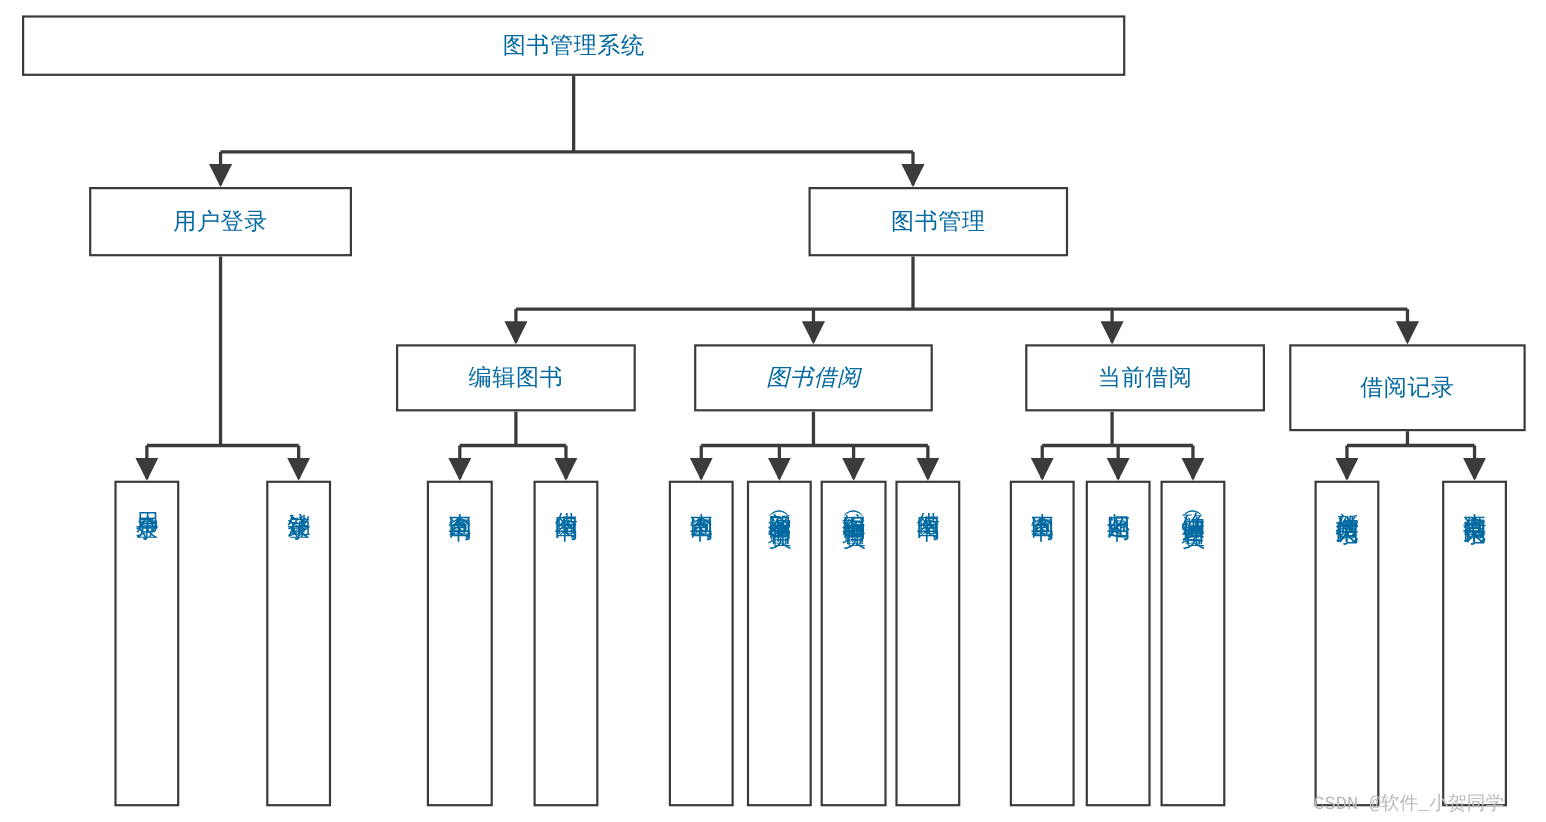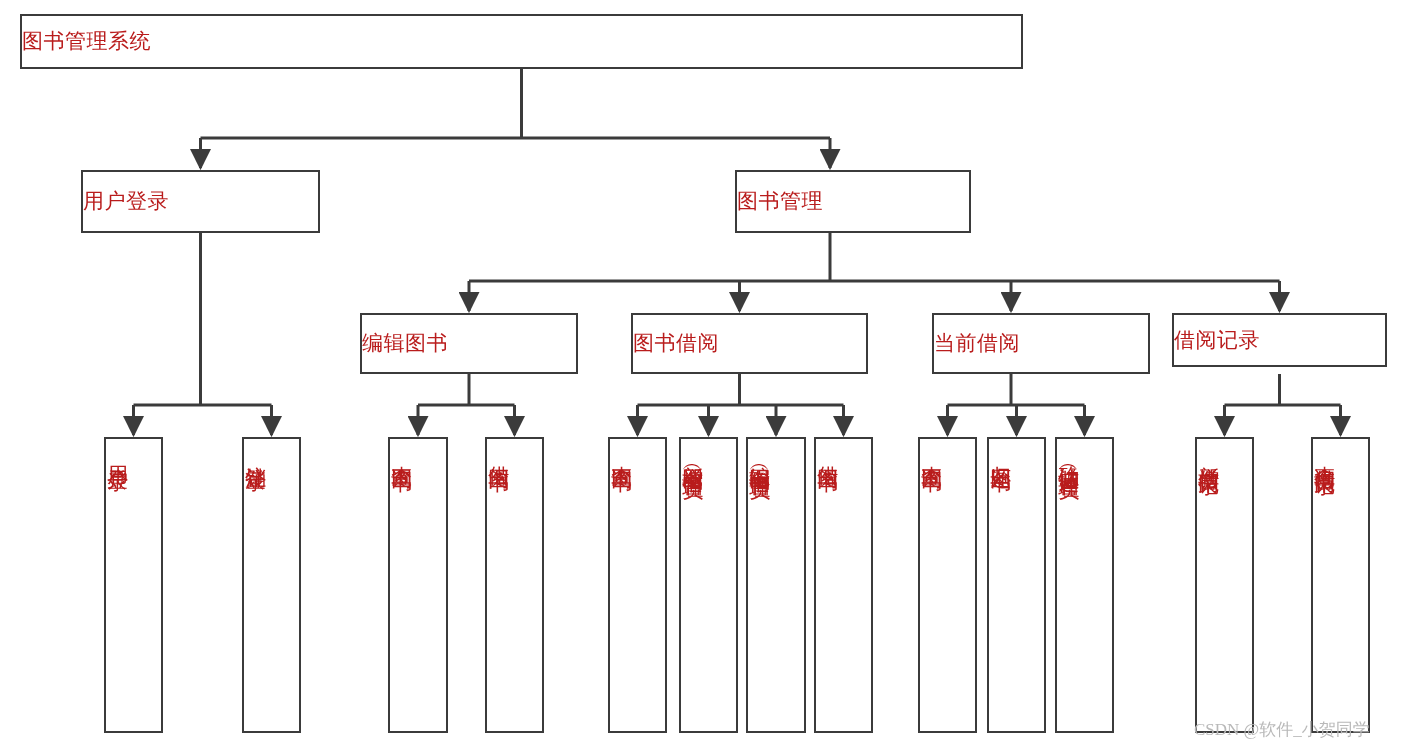--- a/index.html
+++ b/index.html
@@ -25,21 +25,22 @@
     height: 747px;
     pointer-events: none;
   }
   .node {
     position: absolute;
     box-sizing: border-box;
     background: #ffffff;
     border: 2px solid #3b3b3b;
     display: flex;
     align-items: center;
-    color: #b91c1c;
+    justify-content: center;
+    color: #0369a1;
     z-index: 2;
   }
   .node .label {
     line-height: 1.08;
     text-align: center;
     letter-spacing: 0.5px;
   }
   .node.horiz .label {
     writing-mode: horizontal-tb;
     font-size: 21px;
@@ -53,21 +54,21 @@
     text-orientation: upright;
     font-size: 21px;
     letter-spacing: 2px;
   }
   .watermark {
     position: absolute;
     color: #b9b9b9;
     font-size: 17px;
     white-space: nowrap;
     z-index: 3;
-    font-family: Liberation Serif, serif;
+    font-family: Liberation Mono, monospace;
   }
 </style>
 </head>
 <body>
 
 <div id="canvas">
   <svg id="edges" viewBox="0 0 1405 747" xmlns="http://www.w3.org/2000/svg">
     <defs>
       <marker id="arrow" viewBox="0 0 10 10" refX="9" refY="5" markerWidth="7" markerHeight="7" orient="auto-start-reverse">
         <path d="M 0 0 L 10 5 L 0 10 z" fill="#3b3b3b"></path>
@@ -116,27 +117,27 @@
       </div>
       <div class="node horiz" style="left: 81px; top: 170px; width: 239px; height: 63px;">
         <span class="label">用户登录</span>
       </div>
       <div class="node horiz" style="left: 712px; top: 170px; width: 236px; height: 63px; margin-left: 23px;">
         <span class="label">图书管理</span>
       </div>
       <div class="node horiz" style="left: 360px; top: 313px; width: 218px; height: 61px;">
         <span class="label">编辑图书</span>
       </div>
-      <div class="node horiz" style="left: 631px; top: 313px; width: 237px; height: 61px;">
+      <div class="node horiz" style="left: 631px; top: 313px; width: 217px; height: 61px; font-style: italic;">
         <span class="label">图书借阅</span>
       </div>
       <div class="node horiz" style="left: 902px; top: 313px; width: 218px; height: 61px; margin-left: 30px;">
         <span class="label">当前借阅</span>
       </div>
-      <div class="node horiz" style="left: 1172px; top: 313px; width: 215px; height: 54px;">
+      <div class="node horiz" style="left: 1172px; top: 313px; width: 215px; height: 79px;">
         <span class="label">借阅记录</span>
       </div>
       <div class="node vert" style="left: 104px; top: 437px; width: 59px; height: 296px;">
         <span class="label">用户登录</span>
       </div>
       <div class="node vert" style="left: 242px; top: 437px; width: 59px; height: 296px;">
         <span class="label">注销登录</span>
       </div>
       <div class="node vert" style="left: 388px; top: 437px; width: 60px; height: 296px;">
         <span class="label">查询图书</span>

